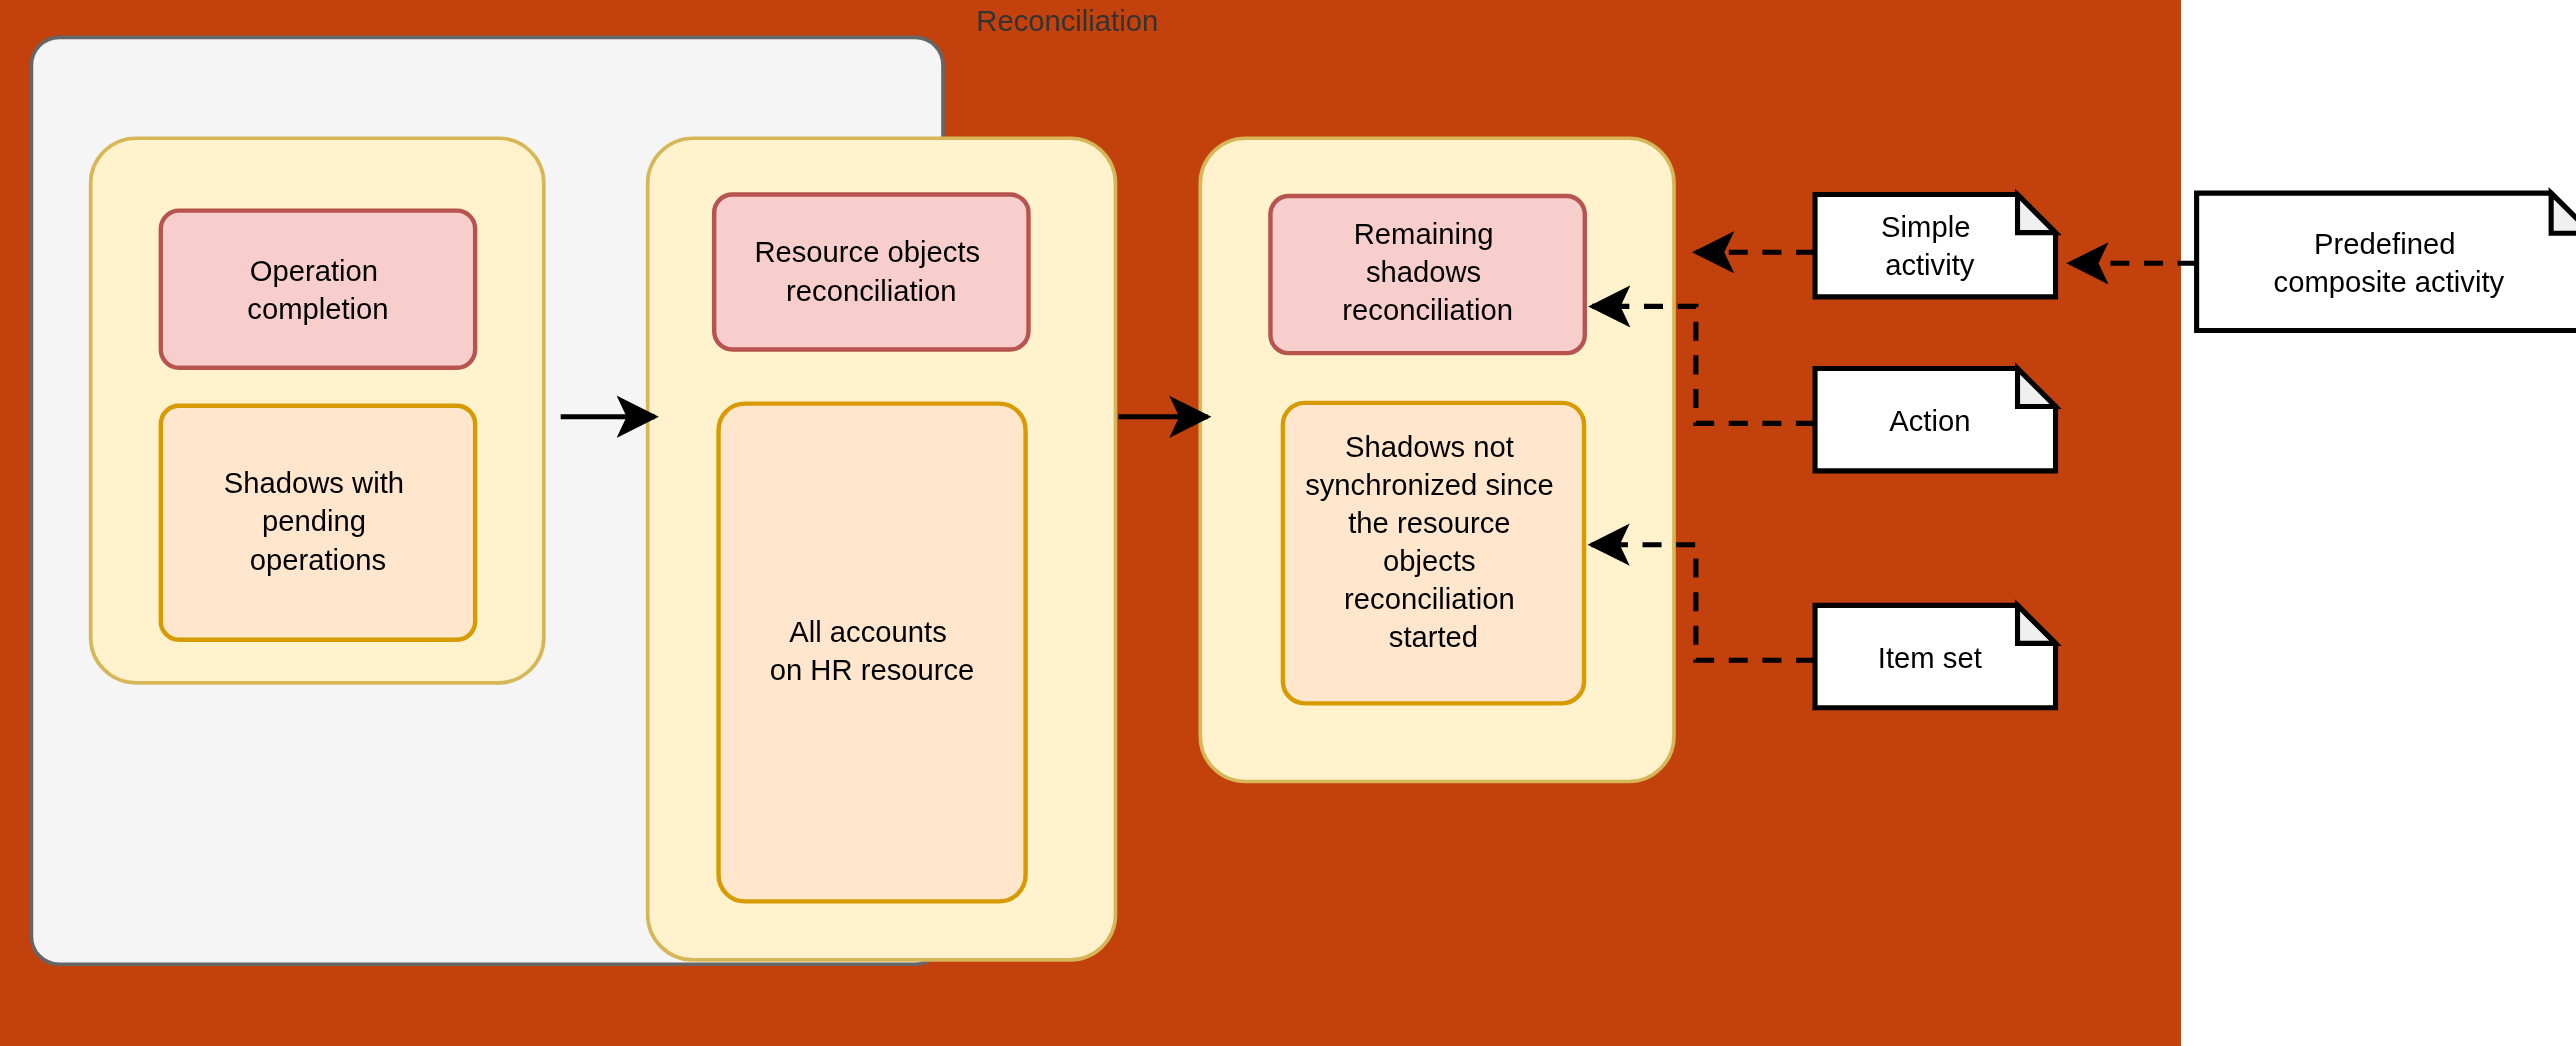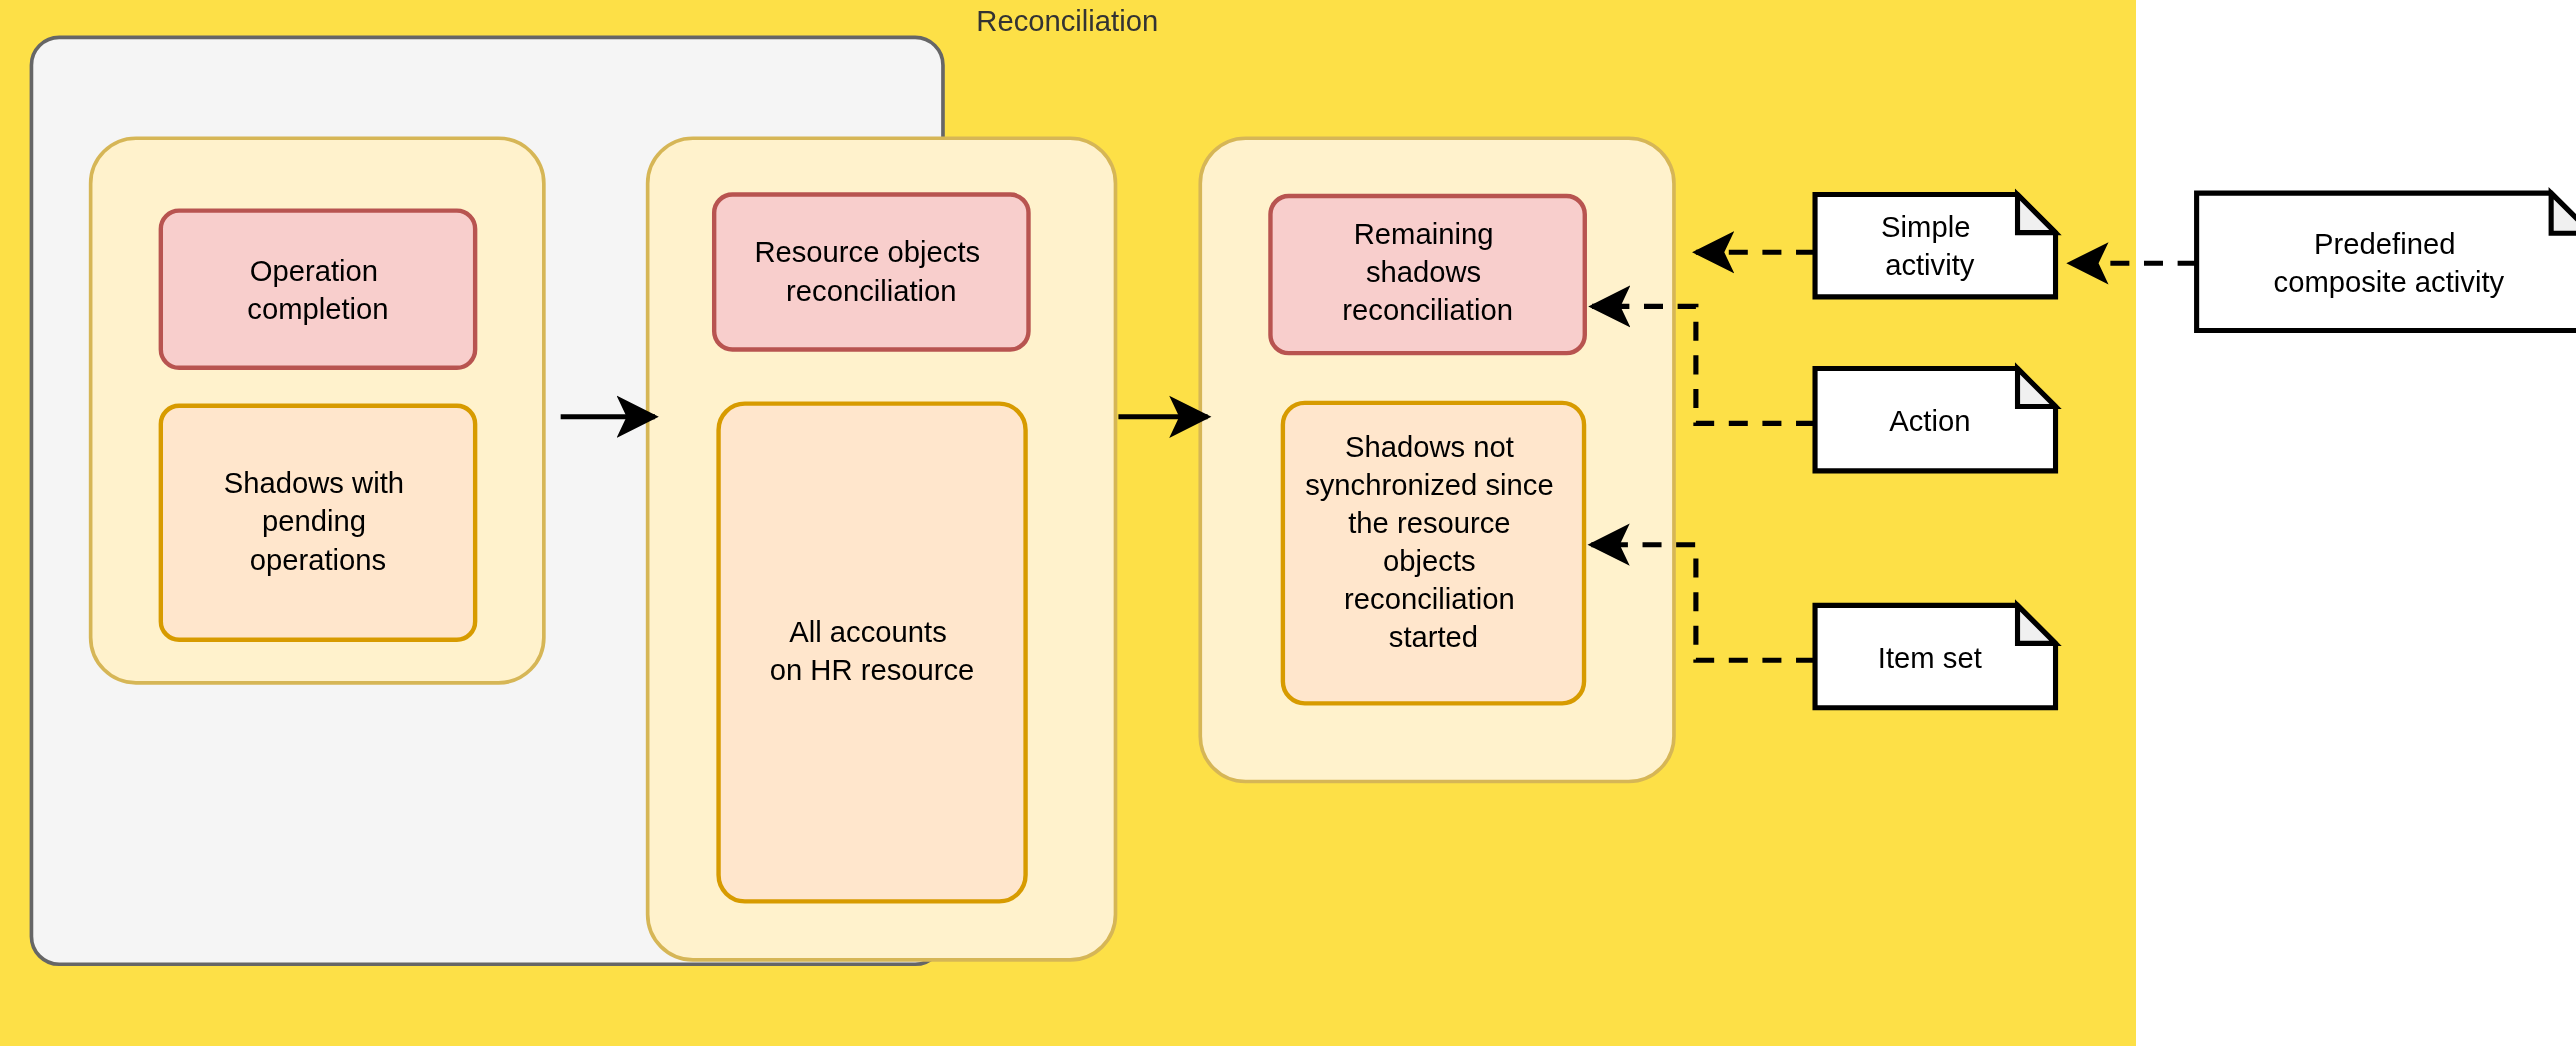--- a/index.html
+++ b/index.html
@@ -10,21 +10,22 @@
   body {
     width: 2576px;
     height: 1047px;
     font-family: "Liberation Sans", sans-serif;
     overflow: hidden;
   }
   #canvas {
     position: relative;
     width: 2136px;
     height: 1047px;
-    background: #fde047;
+    background: #c2410c;
+    padding-left: 45px;
   }
   svg.diagram {
     position: absolute;
     top: 0;
     left: 0;
     width: 2576px;
     height: 1047px;
     display: block;
   }
   .lbl {

